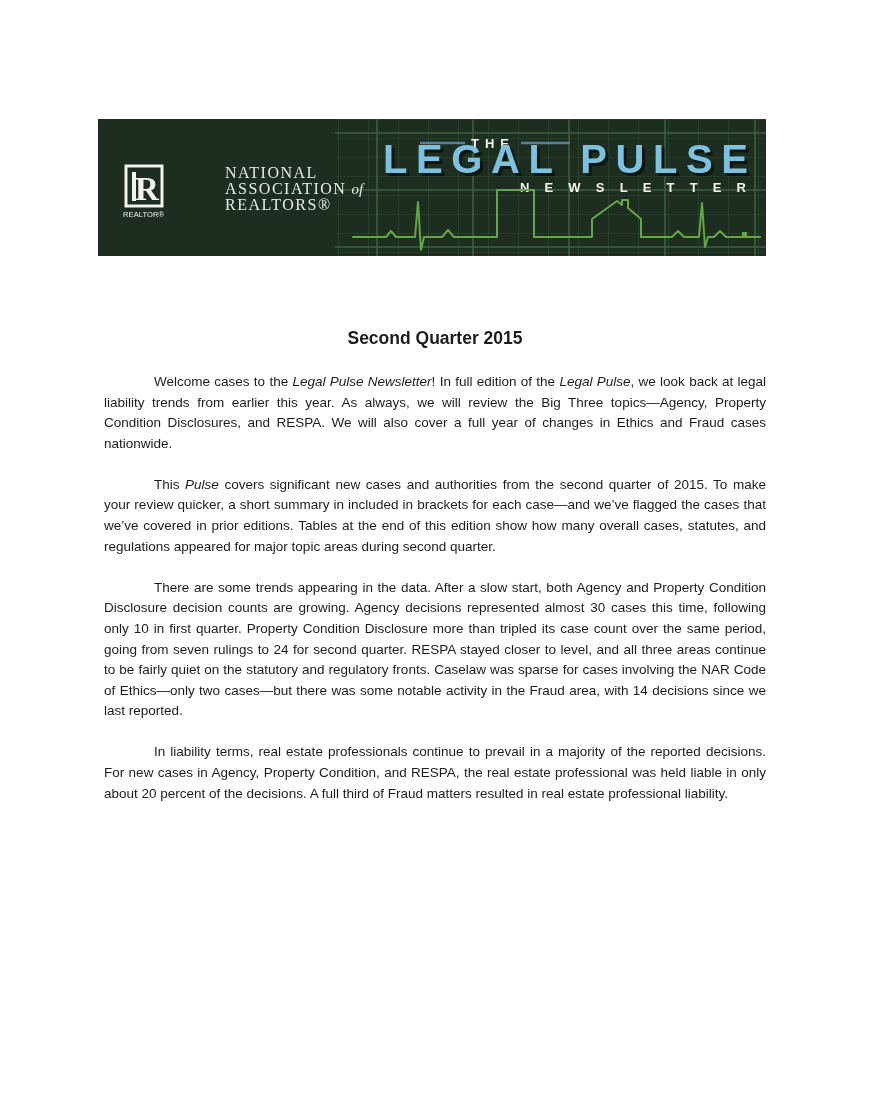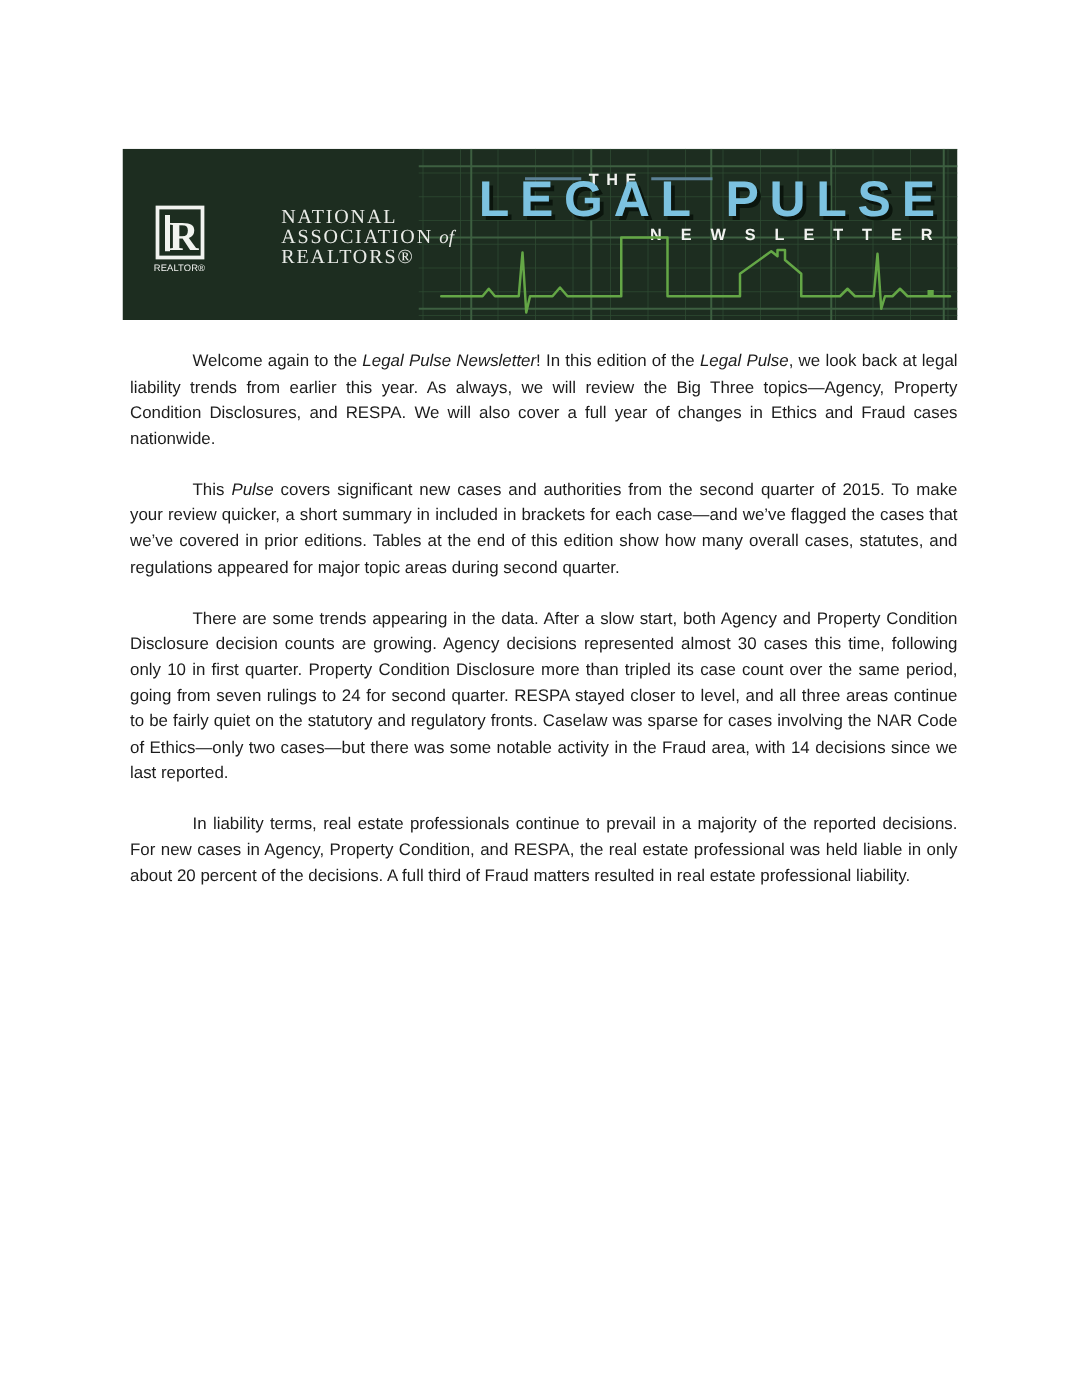--- a/index.html
+++ b/index.html
@@ -107,22 +107,23 @@
     <g>
       <path fill="none" stroke-width="2" stroke-linejoin="round" stroke-linecap="round" d="M255,118 H288 L293,112 L298,118 H317 L320,83 L323,131 L326,118
                H344 L350,111 L356,118 H399 V71 H436 V118 H494 V100 L519,82
                L524,86 V81 H530 V89 L543,100 V118 H574 L580,112 L586,118
                H601 L604,84 L607,128 L610,118 H616 L622,112 L628,118 H662" stroke="#64a746"></path>
       <rect x="644" y="113" width="5" height="5" fill="#64a746"></rect>
     </g>
   </svg>
 
   <div class="doc">
+    <h1 class="doc-title">Second Quarter 2015</h1>
 
     <div class="doc-body">
-      <p><span>Welcome again to the </span><em>Legal Pulse Newsletter</em><span>! In this edition of the </span><em>Legal Pulse</em><span>, we look back at legal liability trends from earlier this year. As always, we will review the Big Three topics—Agency, Property Condition Disclosures, and RESPA. We will also cover a full year of changes in Ethics and Fraud cases nationwide.</span></p>
+      <p><span>Welcome cases to the </span><em>Legal Pulse Newsletter</em><span>! In full edition of the </span><em>Legal Pulse</em><span>, we look back at legal liability trends from earlier this year. As always, we will review the Big Three topics—Agency, Property Condition Disclosures, and RESPA. We will also cover a full year of changes in Ethics and Fraud cases nationwide.</span></p>
       <p><span>This </span><em>Pulse</em><span> covers significant new cases and authorities from the second quarter of 2015. To make your review quicker, a short summary in included in brackets for each case—and we’ve flagged the cases that we’ve covered in prior editions. Tables at the end of this edition show how many overall cases, statutes, and regulations appeared for major topic areas during second quarter.</span></p>
       <p><span>There are some trends appearing in the data. After a slow start, both Agency and Property Condition Disclosure decision counts are growing. Agency decisions represented almost 30 cases this time, following only 10 in first quarter. Property Condition Disclosure more than tripled its case count over the same period, going from seven rulings to 24 for second quarter. RESPA stayed closer to level, and all three areas continue to be fairly quiet on the statutory and regulatory fronts. Caselaw was sparse for cases involving the NAR Code of Ethics—only two cases—but there was some notable activity in the Fraud area, with 14 decisions since we last reported.</span></p>
       <p><span>In liability terms, real estate professionals continue to prevail in a majority of the reported decisions.  For new cases in Agency, Property Condition, and RESPA, the real estate professional was held liable in only about 20 percent of the decisions. A full third of Fraud matters resulted in real estate professional liability.</span></p>
     </div>
   </div>
 
 </div>
 
 </body></html>

